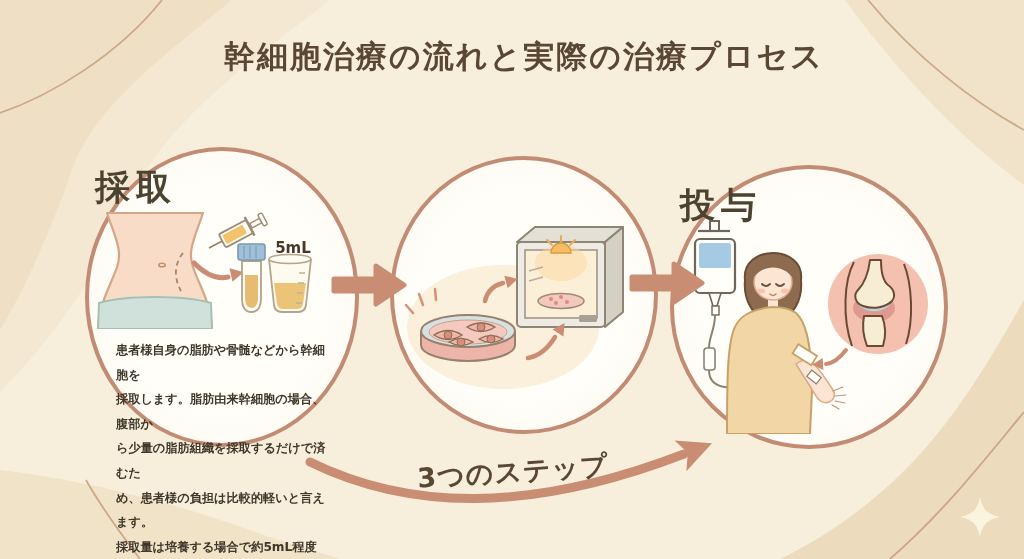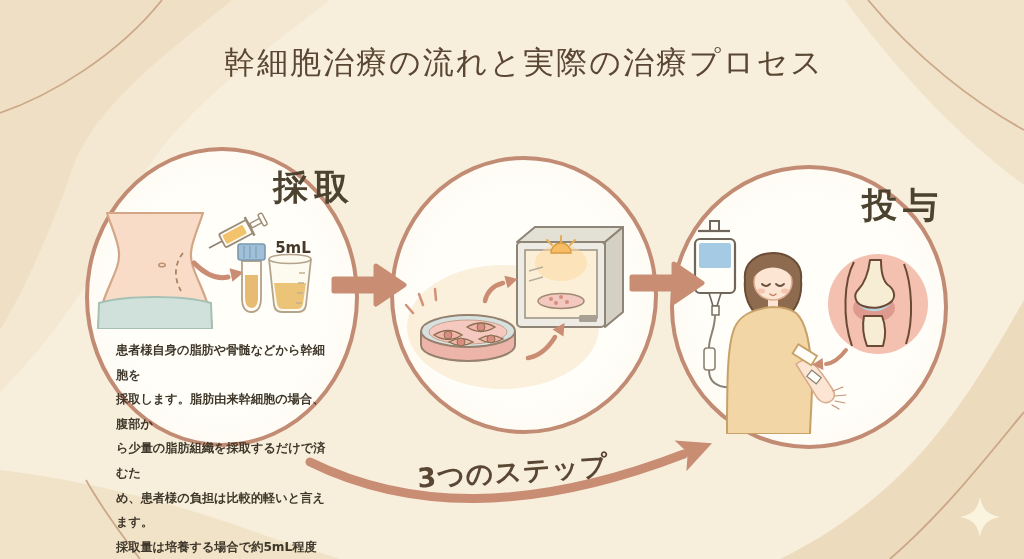--- a/index.html
+++ b/index.html
@@ -1,28 +1,28 @@
 <!DOCTYPE html>
 <html style="--background: #f7efdc; --blob: #efe1c5; --blob-dark: #ecdbbc; --circle-border: #c28b73; --arrow: #c98d74; --title-text: #5a4733; --step-label-text: #4c4230; --body-text: #3f372a;"><head>
 <meta charset="utf-8">
 <style>
   html,body{margin:0;padding:0;background:#e8e4da;}
   .stage{position:relative;width:1024px;height:559px;overflow:hidden;
     background:var(--background,#f7efdc);
     font-family:"DejaVu Sans","Liberation Sans",sans-serif;}
   .stage svg{display:block}
   .bg-decor{position:absolute;left:0;top:0;}
-  .title{position:absolute;top:36px;left:0;right:0;margin:6px;text-align:center;
-    font-size:31px;font-weight:400;letter-spacing:2px;color:var(--title-text,#5a4733);padding-left:24px;}
+  .title{position:absolute;top:36px;left:0;right:0;margin:0;text-align:center;
+    font-size:31px;font-weight:700;letter-spacing:2px;color:var(--title-text,#5a4733);padding-left:24px;}
   .circle{position:absolute;border:4px solid var(--circle-border,#c28b73);border-radius:50%;
     background:radial-gradient(ellipse at center,#fffef9 55%,#fdf7ec 100%);}
   .c1{left:85px;top:147px;width:266px;height:292px;}
   .c2{left:390px;top:156px;width:260px;height:270px;}
   .c3{left:670px;top:165px;width:270px;height:276px;}
-  .step-label{position:absolute;top:13px;left:0;right:0;text-align:right;
+  .step-label{position:absolute;top:13px;left:0;right:0;text-align:left;
     font-size:35px;font-weight:700;letter-spacing:6px;padding-left:6px;
     color:var(--step-label-text,#4c4230);}
   .illus{position:absolute;pointer-events:none;}
   .c1 .illus{left:6px;top:52px;}
   .c2 .illus{left:9px;top:55px;}
   .c3 .illus{left:4px;top:49px;}
   .desc{position:absolute;left:11px;right:11px;top:171px;margin:16px;
     font-size:12.2px;line-height:24.6px;font-weight:600;white-space:pre-line;
     color:var(--body-text,#3f372a);}
   .flow-arrow{position:absolute;}

